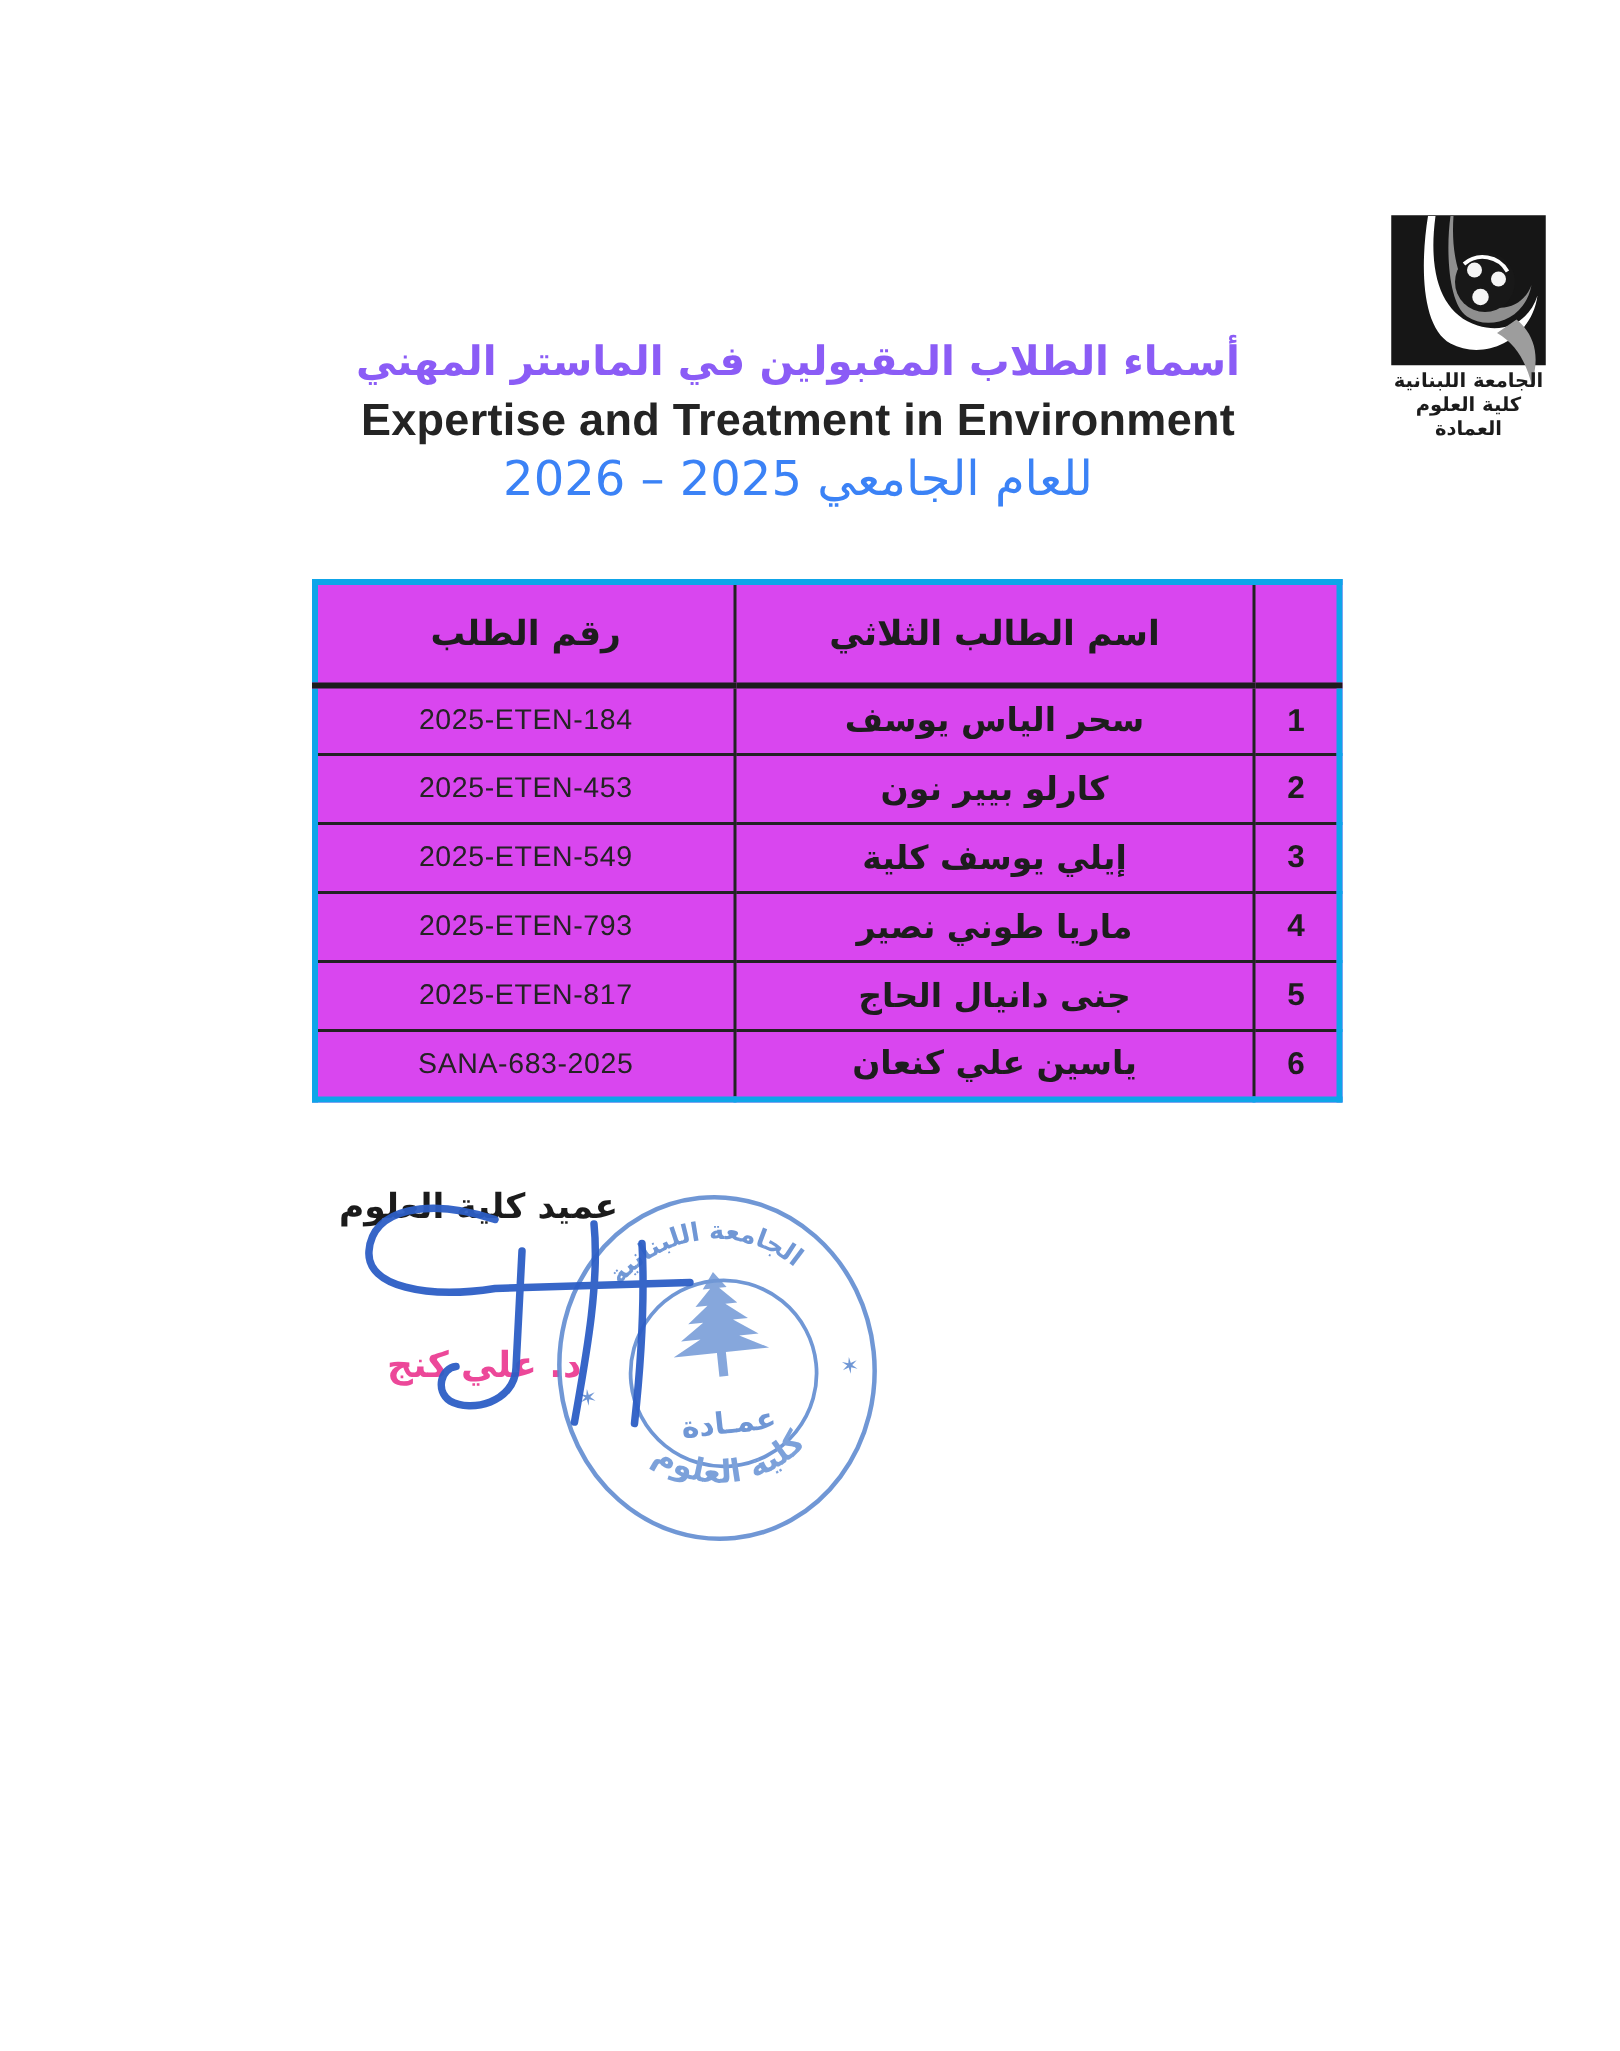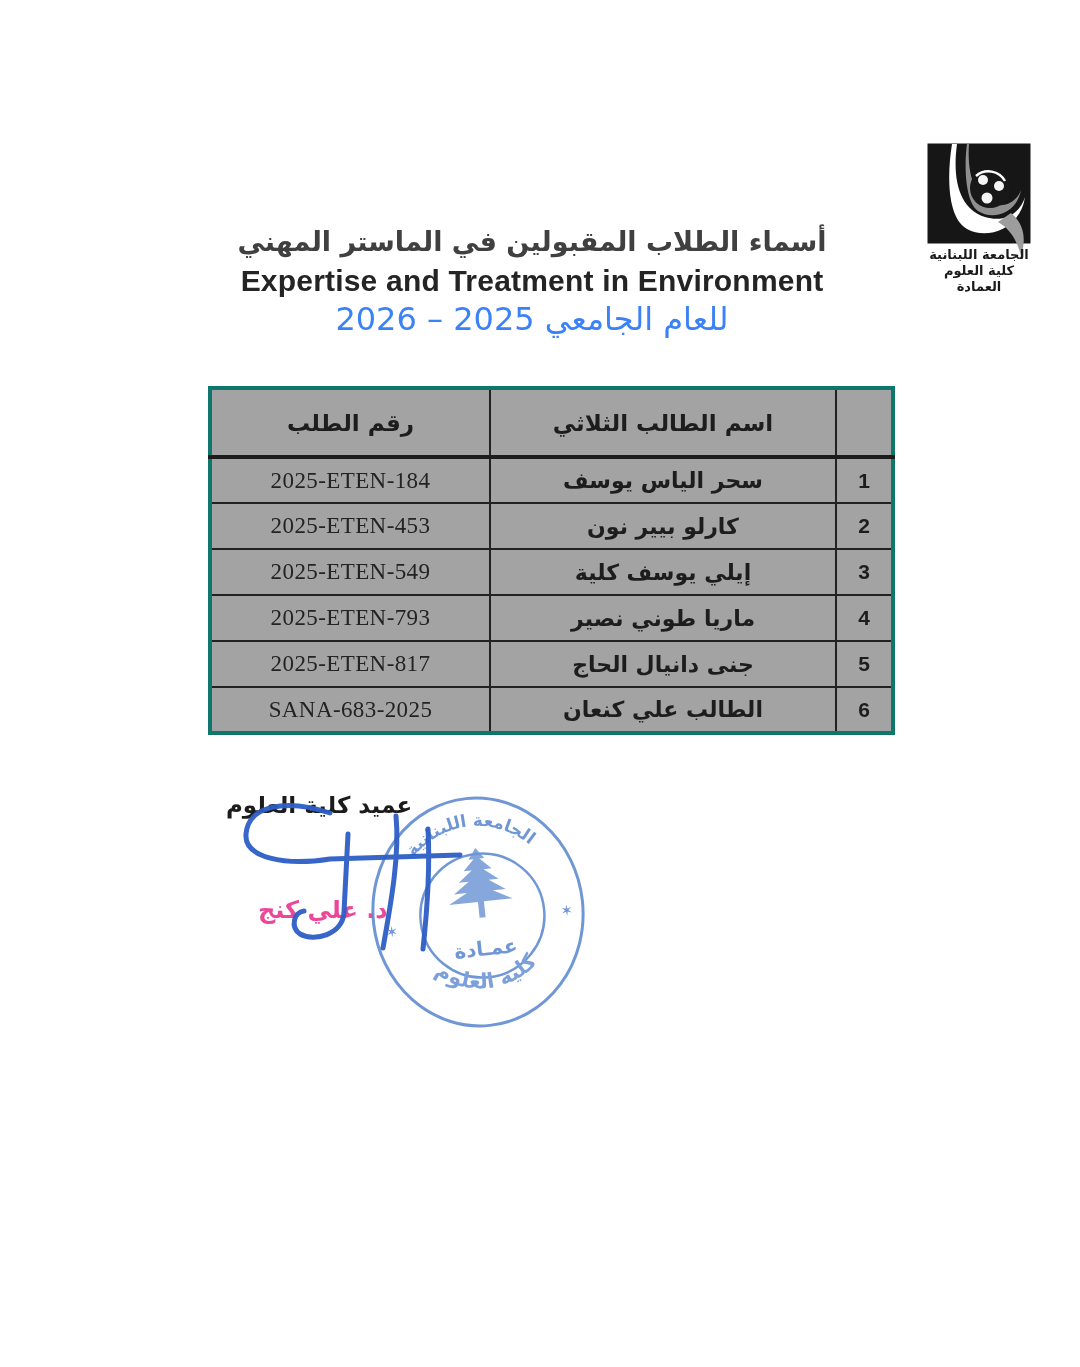--- a/index.html
+++ b/index.html
@@ -13,38 +13,38 @@
     color: #1f1f1f;
   }
 
   
   .logo-block { position: absolute; left: 905px; top: 143px; width: 148px; text-align: center; }
   .logo-emblem { display: block; margin: 0 auto; width: 104px; height: 116px; }
   .logo-lines { margin-top: -12px; font-weight: bold; font-size: 13px; line-height: 16px; color: #1b1b1b; }
 
   
   .title-block { position: absolute; left: 132px; top: 222px; width: 800px; text-align: center; }
-  .title-ar { font-size: 27px; font-weight: bold; direction: rtl; line-height: 40px; color: #404040; }
+  .title-ar { font-size: 27px; font-weight: bold; direction: rtl; line-height: 40px; color: #8b5cf6; }
   .title-en { font-family: "Liberation Sans", sans-serif; font-size: 30px; font-weight: bold; line-height: 38px; color: #242424; letter-spacing: 0.2px; }
   .title-year { font-size: 32px; font-weight: normal; direction: rtl; line-height: 38px; color: #3b82f6; }
 
   
   table.students {
     position: absolute; left: 208px; top: 386px;
     border-collapse: collapse;
-    border: 4px solid #0f766e;
-    background: #a3a3a3;
+    border: 4px solid #0ea5e9;
+    background: #d946ef;
   }
   table.students td, table.students th { border: 2.5px solid #222; text-align: center; vertical-align: middle; }
   table.students tr.hdr th { height: 69px; border-bottom: 4.5px solid #1c1c1c; font-size: 23px; font-weight: bold; direction: rtl; color: #1d1d1d; }
   table.students tr.row td { height: 46px; }
   .col-req  { width: 280px; }
   .col-name { width: 346px; }
   .col-num  { width: 57px; }
-  td.req  { font-family: Liberation Serif, serif; font-size: 23px; font-weight: 500; letter-spacing: 0.4px; color: #232323; }
+  td.req  { font-family: Liberation Sans, sans-serif; font-size: 19px; font-weight: 500; letter-spacing: 0.4px; color: #232323; }
   td.name { font-size: 22px; font-weight: bold; direction: rtl; color: #1d1d1d; }
   td.num  { font-family: "Liberation Sans", sans-serif; font-size: 21px; font-weight: bold; color: #1d1d1d; }
 
   
   .dean-title { position: absolute; left: 226px; top: 792px; font-size: 23px; font-weight: bold; direction: rtl; color: #1b1b1b; }
   .dean-name  { position: absolute; left: 258px; top: 896px; font-size: 24px; font-weight: bold; direction: rtl; color: #ec4899; }
   .signature-svg { position: absolute; left: 230px; top: 796px; width: 245px; height: 175px; }
   .stamp-svg { position: absolute; left: 360px; top: 788px; width: 234px; height: 246px; opacity: 0.88; }
 </style>
 </head>
@@ -111,21 +111,21 @@
       <td class="name">ماريا طوني نصير</td>
       <td class="num">4</td>
     </tr>
     <tr class="row">
       <td class="req">2025-ETEN-817</td>
       <td class="name">جنى دانيال الحاج</td>
       <td class="num">5</td>
     </tr>
     <tr class="row">
       <td class="req">SANA-683-2025</td>
-      <td class="name">الطالب علي كنعان</td>
+      <td class="name">ياسين علي كنعان</td>
       <td class="num">6</td>
     </tr>
   </tbody>
     </table>
 
   <div class="dean-title">عميد كلية العلوم</div>
   <div class="dean-name">د. علي كنج</div>
 
   <svg class="stamp-svg" viewBox="0 0 234 246" xmlns="http://www.w3.org/2000/svg">
     <g transform="rotate(-6 118 124)" stroke="#5d89d0" fill="none">

